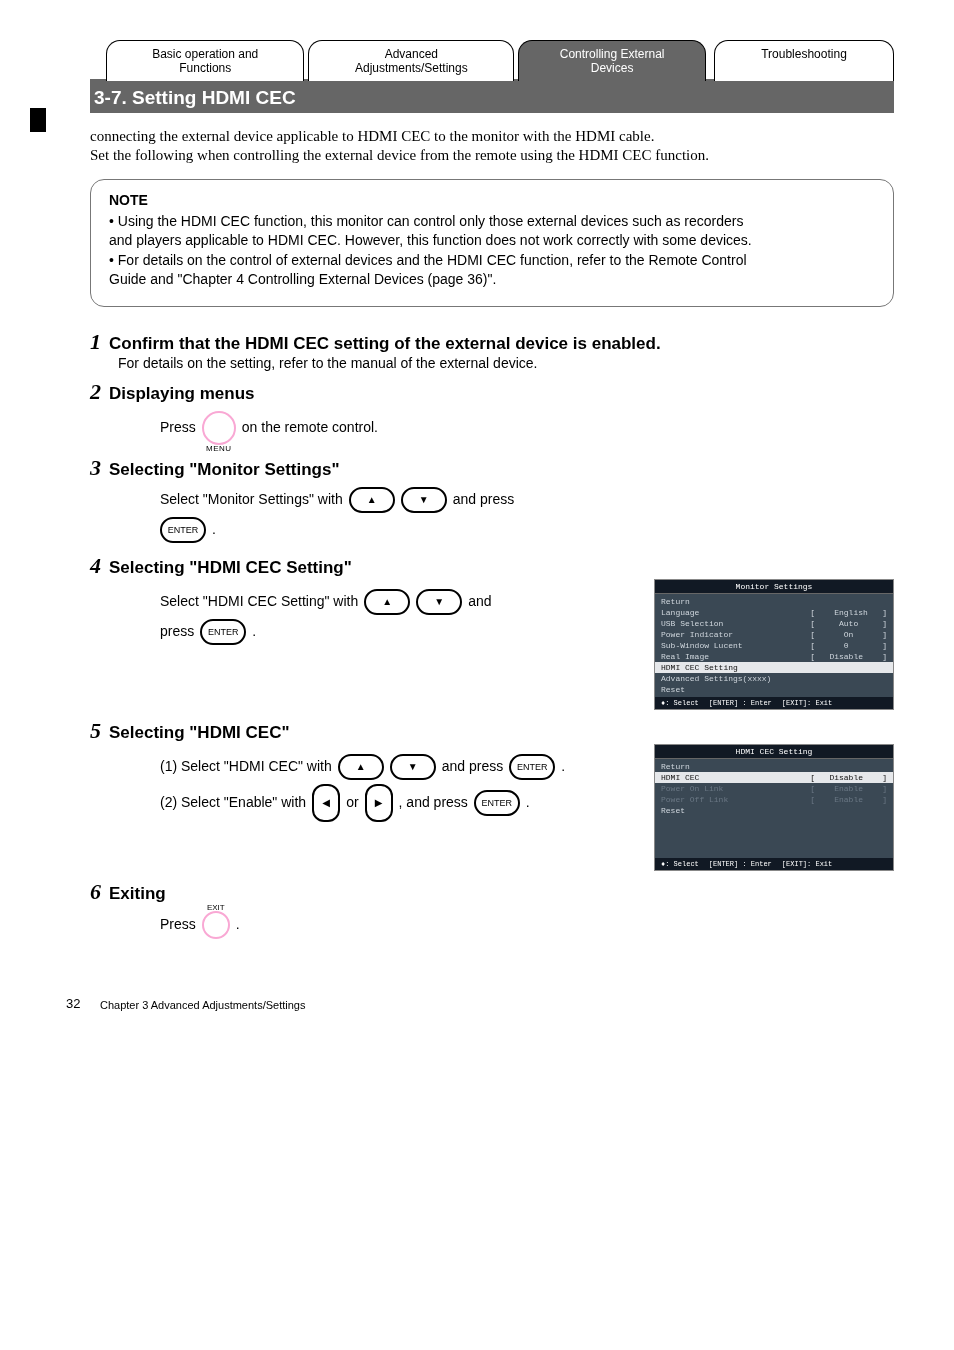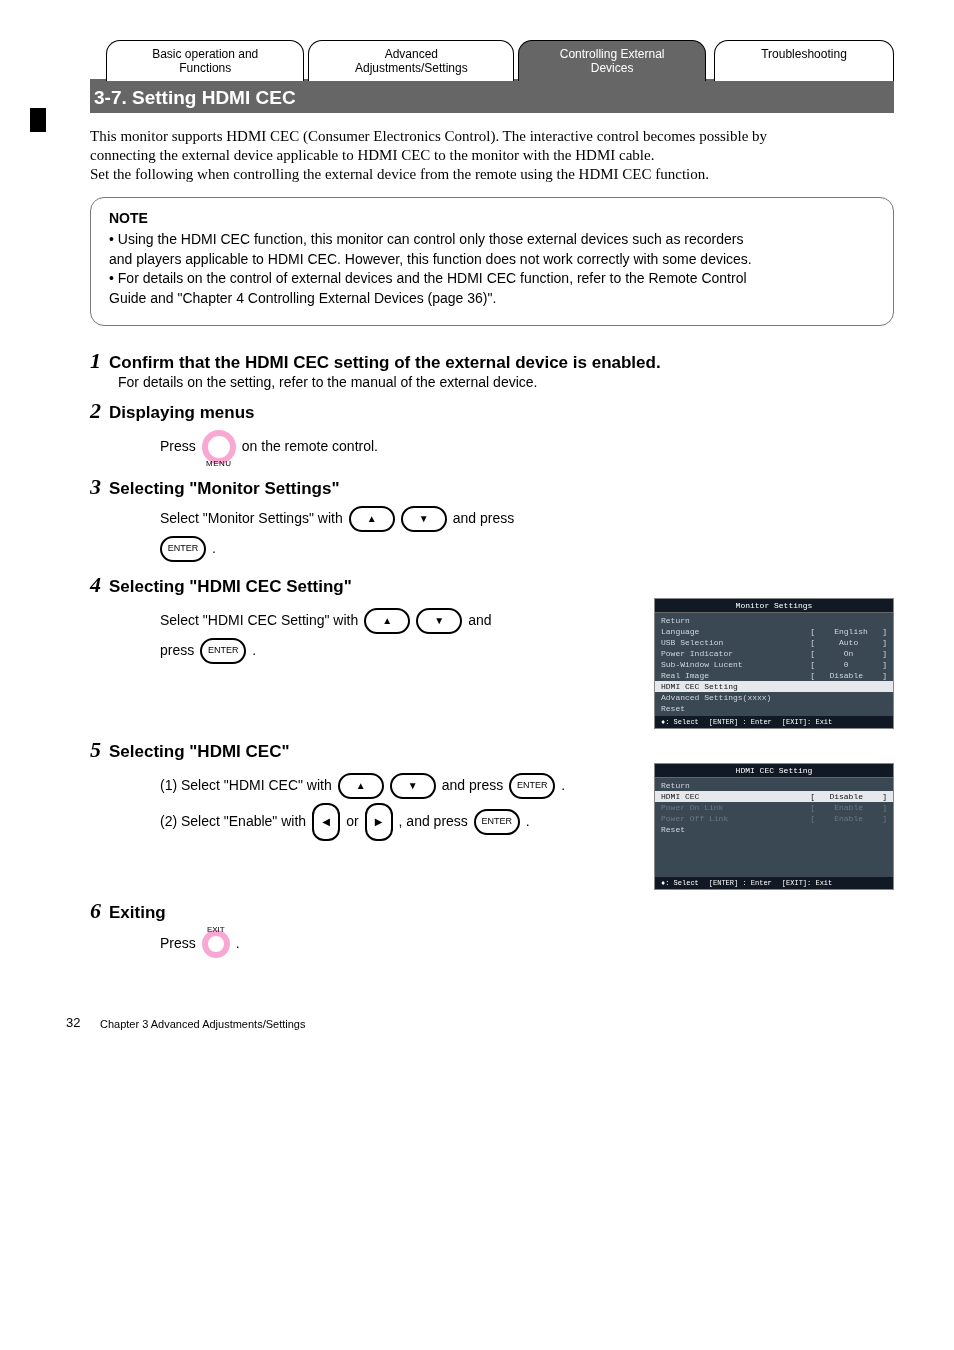--- a/index.html
+++ b/index.html
@@ -18,21 +18,21 @@
   .note-title { font-weight: bold; margin-bottom: 4px; }
   .note-body { line-height: 1.4; }
   .step { margin: 8px 0 8px 50px; }
   .step-head { display: flex; align-items: baseline; gap: 8px; }
   .step-num { font-style: italic; font-family: 'Times New Roman', serif; font-size: 22px; font-weight: bold; }
   .step-title { font-weight: bold; font-size: 17px; }
   .step-sub { margin-left: 28px; font-size: 14px; }
   .step-body { margin: 6px 0 10px 70px; font-size: 14px; line-height: 1.4; }
   .step-body .row { display: flex; align-items: center; gap: 6px; flex-wrap: wrap; margin: 4px 0; }
   .rb { display: inline-flex; align-items: center; justify-content: center; }
-  .rb-round { width: 34px; height: 34px; border: 6px solid #f9a8d4; border-radius: 50%; position: relative; }
+  .rb-round { width: 34px; height: 34px; border: 2px solid #f9a8d4; border-radius: 50%; position: relative; }
   .rb-round.small { width: 28px; height: 28px; }
   .rb-round .cap { position: absolute; top: 100%; left: 50%; transform: translateX(-50%); font-size: 8px; letter-spacing: .5px; }
   .rb-oval { width: 46px; height: 26px; border: 2px solid #000; border-radius: 14px; position: relative; display:inline-flex;align-items:center;justify-content:center;font-size:9px; }
   .rb-rr { width: 46px; height: 26px; border: 2px solid #000; border-radius: 13px; display:inline-flex;align-items:center;justify-content:center; font-size:8px; }
   .tri-up::before { content: "▲"; font-size: 10px; }
   .tri-down::before { content: "▼"; font-size: 10px; }
   .tri-left::before { content: "◀"; font-size: 10px; }
   .tri-right::before { content: "▶"; font-size: 10px; }
   .dir-btn { width: 28px; height: 38px; border: 2px solid #000; border-radius: 12px; display:inline-flex; align-items:center; justify-content:center; }
   .osd { width: 240px; background: #3a4854; color: #cfd6dd; font-family: 'Courier New', monospace; font-size: 8px; border: 1px solid #888; margin-left: auto; }
@@ -63,21 +63,20 @@
 Adjustments/Settings</span></div>
       <div class="tab active"><span>Controlling External
 Devices</span></div>
       <div class="tab-spacer"></div>
       <div class="tab inactive"><span>Troubleshooting</span></div>
     </div>
     <div class="tabbar-under"><span>3-7. Setting HDMI CEC</span></div>
   </div>
 
   <div class="intro">
-    <div>This monitor supports HDMI CEC (Consumer Electronics Control). The interactive control becomes possible by</div>
     <div>connecting the external device applicable to HDMI CEC to the monitor with the HDMI cable.</div>
     <div>Set the following when controlling the external device from the remote using the HDMI CEC function.</div>
   </div>
 
   <div class="note-box">
     <div class="note-title">NOTE</div>
     <div class="note-body">
       <div>• Using the HDMI CEC function, this monitor can control only those external devices such as recorders</div>
       <div>  and players applicable to HDMI CEC. However, this function does not work correctly with some devices.</div>
       <div>• For details on the control of external devices and the HDMI CEC function, refer to the Remote Control</div>

